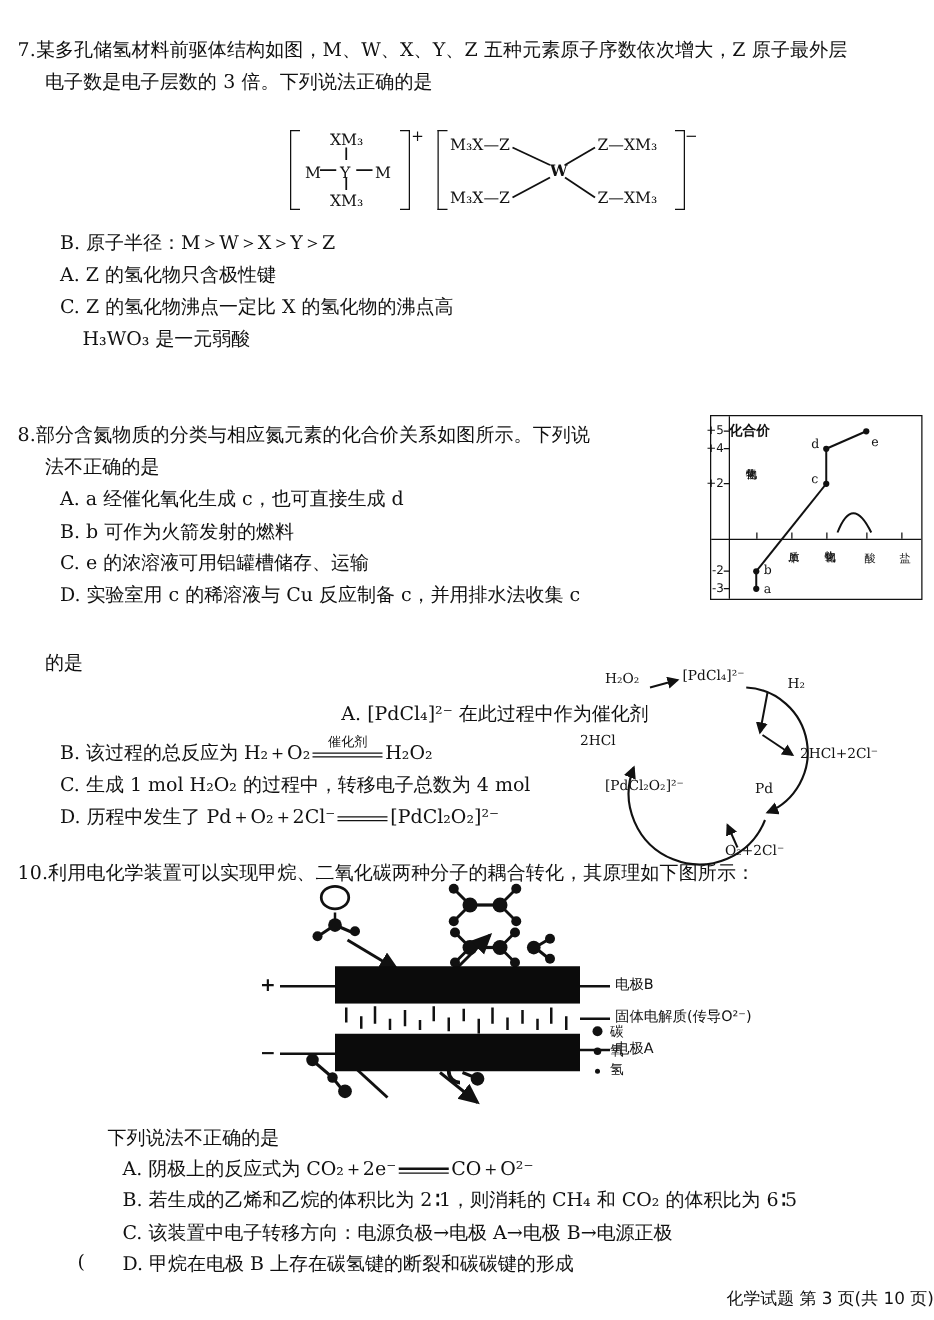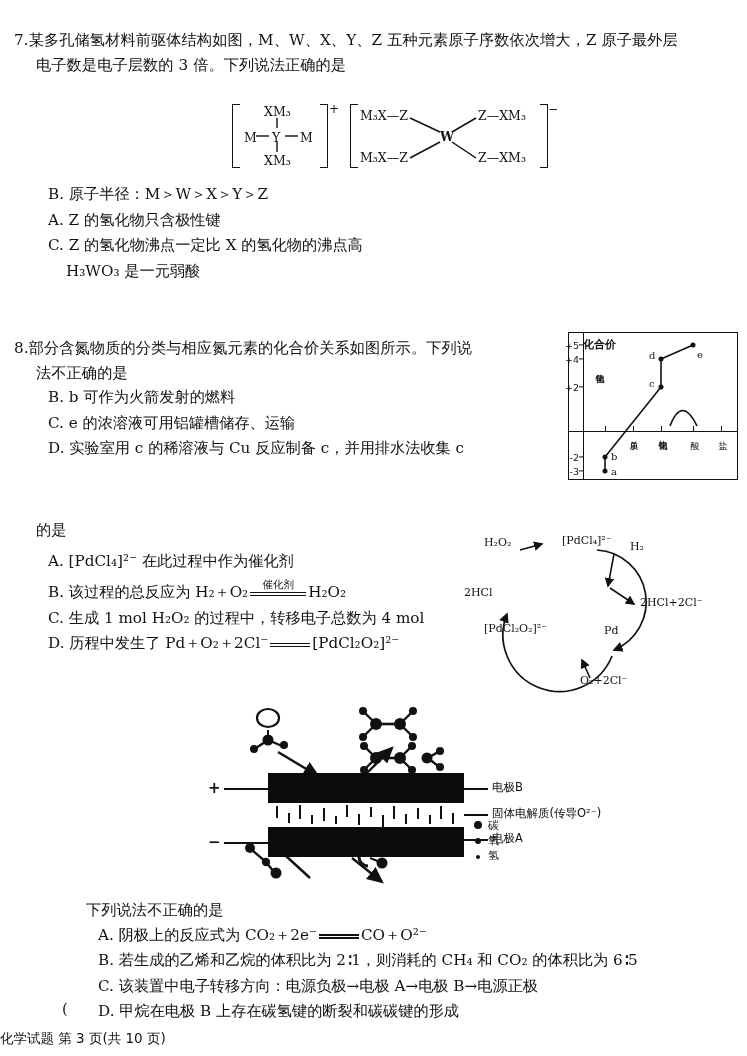--- a/index.html
+++ b/index.html
@@ -229,21 +229,21 @@
   }
   #q10-device .legend .dot { border-radius: 50%; background: #111; margin-right: 7px; }
   #q10-device .legend .sp { display: inline-block; width: 14px; text-align: center; }
 
   .mol { position: absolute; }
   .mol svg { overflow: visible; }
 
   
   #footer {
     position: absolute; left: 0; right: 0; bottom: 8px;
-    text-align: left; font-size: 13.5px;
+    text-align: right; font-size: 13.5px;
     font-family: "DejaVu Sans", "Liberation Sans", sans-serif;
   }
   .stray {
     position: absolute; font-size: 15px; color: #111;
   }
 </style>
 </head>
 <body>
 
 <div class="page">
@@ -293,20 +293,21 @@
     <div class="opt">A. Z 的氢化物只含极性键</div>
     <div class="opt">C. Z 的氢化物沸点一定比 X 的氢化物的沸点高</div>
     <div class="opt indent2">H₃WO₃ 是一元弱酸</div>
   </div>
 
   <div class="qblock" style="left:14px; top:336px; width:560px;">
     <div class="qnum-line">
       <span>8.</span><span>部分含氮物质的分类与相应氮元素的化合价关系如图所示。下列说</span>
     </div>
     <div class="qnum-line stem-ind">法不正确的是</div>
+    <div class="opt" style="margin-top:2px;">A. a 经催化氧化生成 c，也可直接生成 d</div>
     <div class="opt">B. b 可作为火箭发射的燃料</div>
     <div class="opt">C. e 的浓溶液可用铝罐槽储存、运输</div>
     <div class="opt">D. 实验室用 c 的稀溶液与 Cu 反应制备 c，并用排水法收集 c</div>
   </div>
 
   <div id="q8-chart">
     <div class="plot">
       <div class="title-v">化合价</div>
 
       <div class="yaxis" style="left:14px;"></div>
@@ -352,21 +353,21 @@
       <div class="ptlab" style="left:80px; top:45px;">c</div>
       <div class="pt" style="left:92px;  top:26px;"></div>
       <div class="ptlab" style="left:80px; top:17px;">d</div>
       <div class="pt" style="left:124px; top:12px;"></div>
       <div class="ptlab" style="left:128px; top:16px;">e</div>
     </div>
   </div>
 
   <div class="qblock" style="left:14px; top:518px; width:730px;">
     <div class="qnum-line stem-ind">的是</div>
-    <div class="opt" style="margin-top:6px;">A. [PdCl₄]²⁻ 在此过程中作为催化剂</div>
+    <div class="opt" style="margin-top:16px;text-align:center;">A. [PdCl₄]²⁻ 在此过程中作为催化剂</div>
     <div class="opt" style="margin-top:6px;">
       <span>B. 该过程的总反应为 H₂＋O₂</span><span class="singlearrow"><span class="cap">催化剂</span></span><span>H₂O₂</span>
     </div>
     <div class="opt">C. 生成 1 mol H₂O₂ 的过程中，转移电子总数为 4 mol</div>
     <div class="opt">
       <span>D. 历程中发生了 Pd＋O₂＋2Cl⁻</span><span class="plainline"></span><span>[PdCl₂O₂]²⁻</span>
     </div>
   </div>
 
   <div id="q9-cycle">
@@ -382,29 +383,34 @@
 
       <path d="M 58 22 L 80 16" fill="none" stroke="#111" stroke-width="1.6" marker-end="url(#ah)"></path>
 
       <path d="M 152 26 L 146 58" fill="none" stroke="#111" stroke-width="1.6" marker-end="url(#ah)"></path>
 
       <path d="M 148 60 L 172 76" fill="none" stroke="#111" stroke-width="1.6" marker-end="url(#ah)"></path>
 
       <path d="M 128 150 L 120 132" fill="none" stroke="#111" stroke-width="1.6" marker-end="url(#ah)"></path>
     </svg>
     <div class="cl" style="left:22px;  top:8px;">H₂O₂</div>
-    <div class="cl" style="left:100px;  top:6px;">[PdCl₄]²⁻</div>
+    <div class="cl" style="left:84px;  top:6px;">[PdCl₄]²⁻</div>
     <div class="cl" style="left:168px; top:12px;">H₂</div>
     <div class="cl" style="left:178px; top:68px;">2HCl+2Cl⁻</div>
     <div class="cl" style="left:142px; top:96px;">Pd</div>
     <div class="cl" style="left:118px; top:146px;">O₂+2Cl⁻</div>
     <div class="cl" style="left:22px;  top:94px;">[PdCl₂O₂]²⁻</div>
     <div class="cl" style="left:2px;   top:58px;">2HCl</div>
   </div>
 
+  <div class="qblock" style="left:14px; top:686px; width:730px;">
+    <div class="qnum-line">
+      <span>10.</span><span>利用电化学装置可以实现甲烷、二氧化碳两种分子的耦合转化，其原理如下图所示：</span>
+    </div>
+  </div>
 
   <div id="q10-device">
 
     <div class="mol" style="left:46px; top:6px;">
       <svg width="56" height="52">
         <ellipse cx="22" cy="12" rx="11" ry="9" fill="none" stroke="#111" stroke-width="2.2"></ellipse>
         <line x1="22" y1="24" x2="22" y2="34" stroke="#111" stroke-width="2"></line>
         <line x1="22" y1="34" x2="10" y2="42" stroke="#111" stroke-width="2.4"></line>
         <line x1="22" y1="34" x2="36" y2="40" stroke="#111" stroke-width="2.4"></line>
         <circle cx="22" cy="34" r="5.5" fill="#111"></circle>

